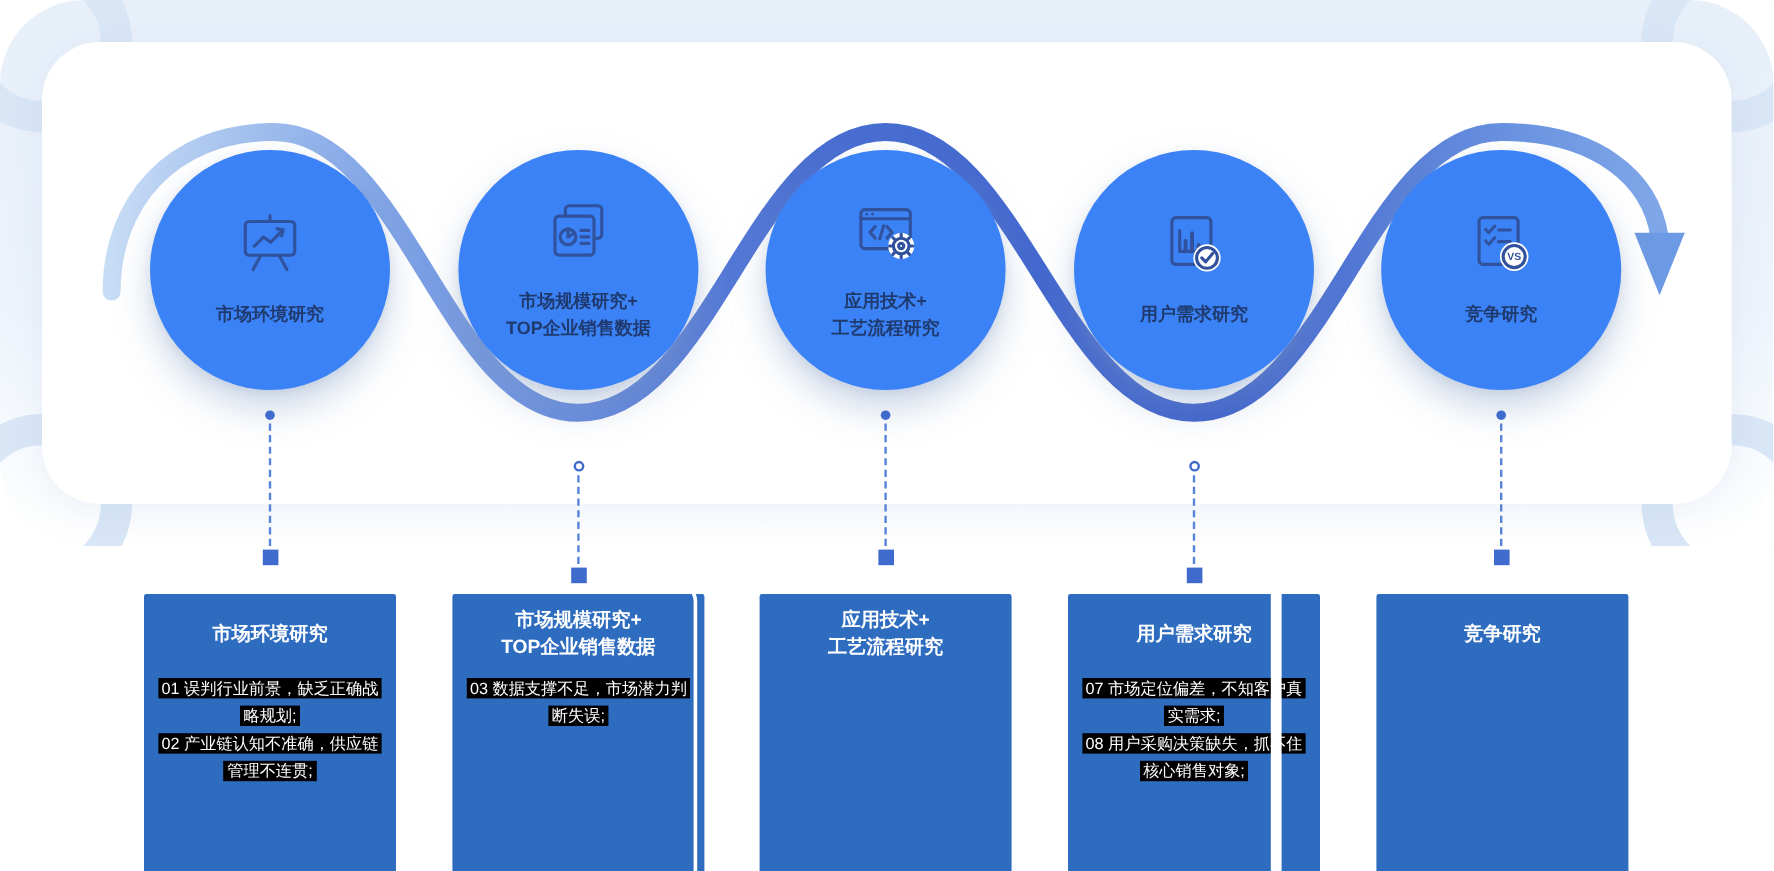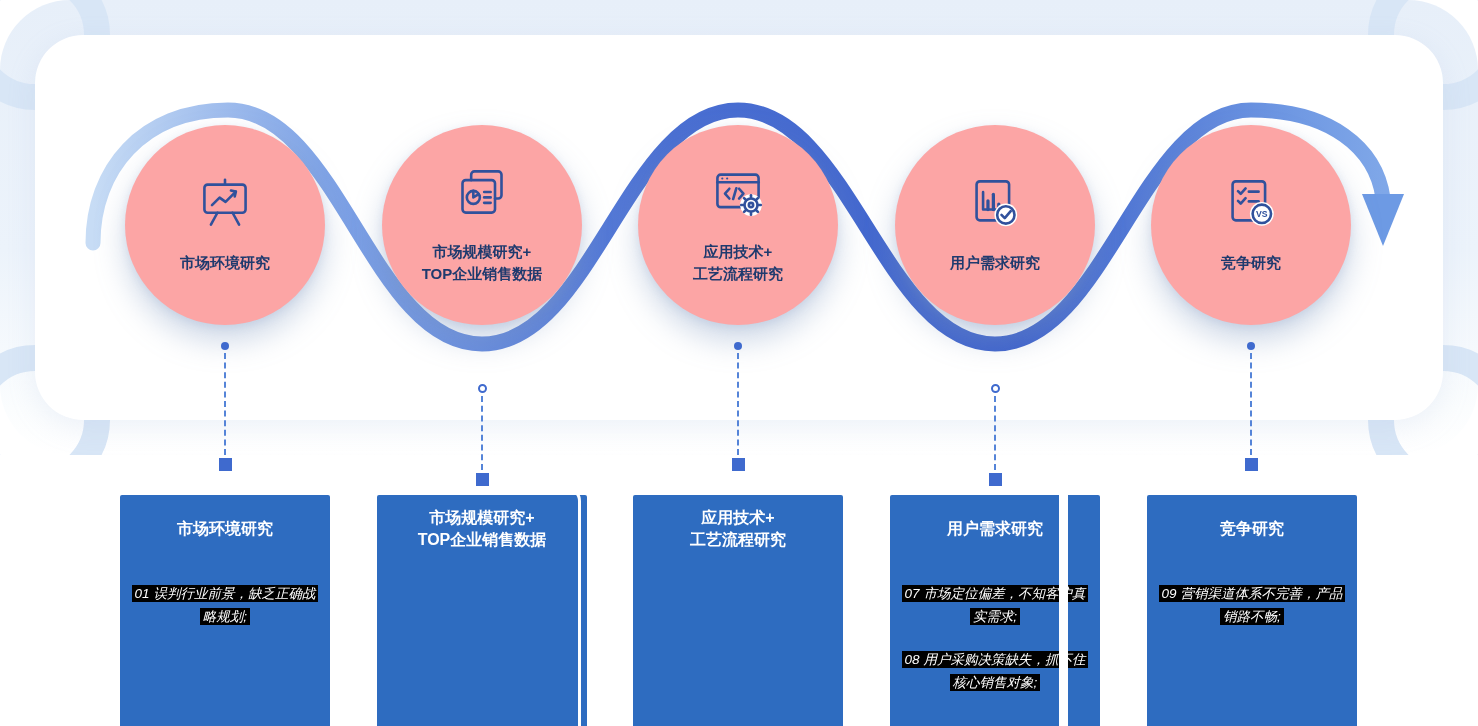--- a/index.html
+++ b/index.html
@@ -25,21 +25,21 @@
   .ring.br { left:1368px; top:345px; }
   .panel {
     position:absolute; left:35px; top:35px; width:1408px; height:385px;
     background:#ffffff; border-radius:48px; z-index:2;
     box-shadow:0 8px 28px rgba(170,190,220,0.18);
   }
   .wave { position:absolute; left:0; top:0; z-index:3; }
   
   .node {
     position:absolute; top:125px; width:200px; height:200px; border-radius:50%;
-    background:#fca5a5; z-index:4;
+    background:#3b82f6; z-index:4;
     box-shadow:0 16px 30px rgba(125,152,193,0.38), 0 3px 8px rgba(125,152,193,0.18);
     display:flex; flex-direction:column; align-items:center; justify-content:center; gap:23px;
   }
   .nicon { display:block; line-height:0; }
   .nlabel {
     color:#1f3a6e; font-size:15px; font-weight:700; text-align:center; line-height:1.45;
   }
   
   .connector {
     position:absolute; width:14px; z-index:5;
@@ -52,22 +52,22 @@
   
   .card {
     position:absolute; top:495px; width:210px; height:236px;
     background:#2e6cc0; color:#fff; z-index:5; border-radius:2px;
   }
   .ctitle {
     height:60px; display:flex; align-items:center; justify-content:center;
     text-align:center; font-size:16px; font-weight:700; line-height:1.35; padding-top:8px;
   }
   .citems {
-    position:absolute; top:88px; left:8px; right:8px;
-    display:flex; flex-direction:column; gap:20px;font-style:italic;
+    position:absolute; top:68px; left:8px; right:8px;
+    display:flex; flex-direction:column; 
   }
   .citem { text-align:center; font-size:13.5px; line-height:1.7; }
   .hl {
     background:#000; color:#fff; padding:1px 3px;
     -webkit-box-decoration-break:clone; box-decoration-break:clone;
   }
   .card.decor-outline::after {
     content:""; position:absolute; top:-8px; right:6px; left:-16px; bottom:-16px;
     border:3px solid #ffffff; border-radius:14px; pointer-events:none;
   }
@@ -235,28 +235,30 @@
     <span class="cline"></span>
     <span class="csq"></span>
   </div>
 
   <div class="card" style="left:120px">
     <div class="ctitle">
       <span>市场环境研究</span>
     </div>
     <div class="citems">
       <p class="citem"><span class="hl">01 误判行业前景，缺乏正确战略规划;</span></p>
+      <p class="citem"><span class="hl">02 产业链认知不准确，供应链管理不连贯;</span></p>
     </div>
   </div>
 
   <div class="card decor-outline" style="left:377px">
     <div class="ctitle">
       <span><span>市场规模研究+</span><br><span>TOP企业销售数据</span></span>
     </div>
     <div class="citems">
+      <p class="citem"><span class="hl">03 数据支撑不足，市场潜力判断失误;</span></p>
     </div>
   </div>
 
   <div class="card" style="left:633px">
     <div class="ctitle">
       <span><span>应用技术+</span><br><span>工艺流程研究</span></span>
     </div>
   </div>
 
   <div class="card decor-strip" style="left:890px">
@@ -267,17 +269,16 @@
       <p class="citem"><span class="hl">07 市场定位偏差，不知客户真实需求;</span></p>
       <p class="citem"><span class="hl">08 用户采购决策缺失，抓不住核心销售对象;</span></p>
     </div>
   </div>
 
   <div class="card" style="left:1147px">
     <div class="ctitle">
       <span>竞争研究</span>
     </div>
     <div class="citems">
-      <p class="citem"><span class="hl">09 营销渠道体系不完善，产品销路不畅;</span></p>
     </div>
   </div>
 
 </div>
 
 </body></html>

